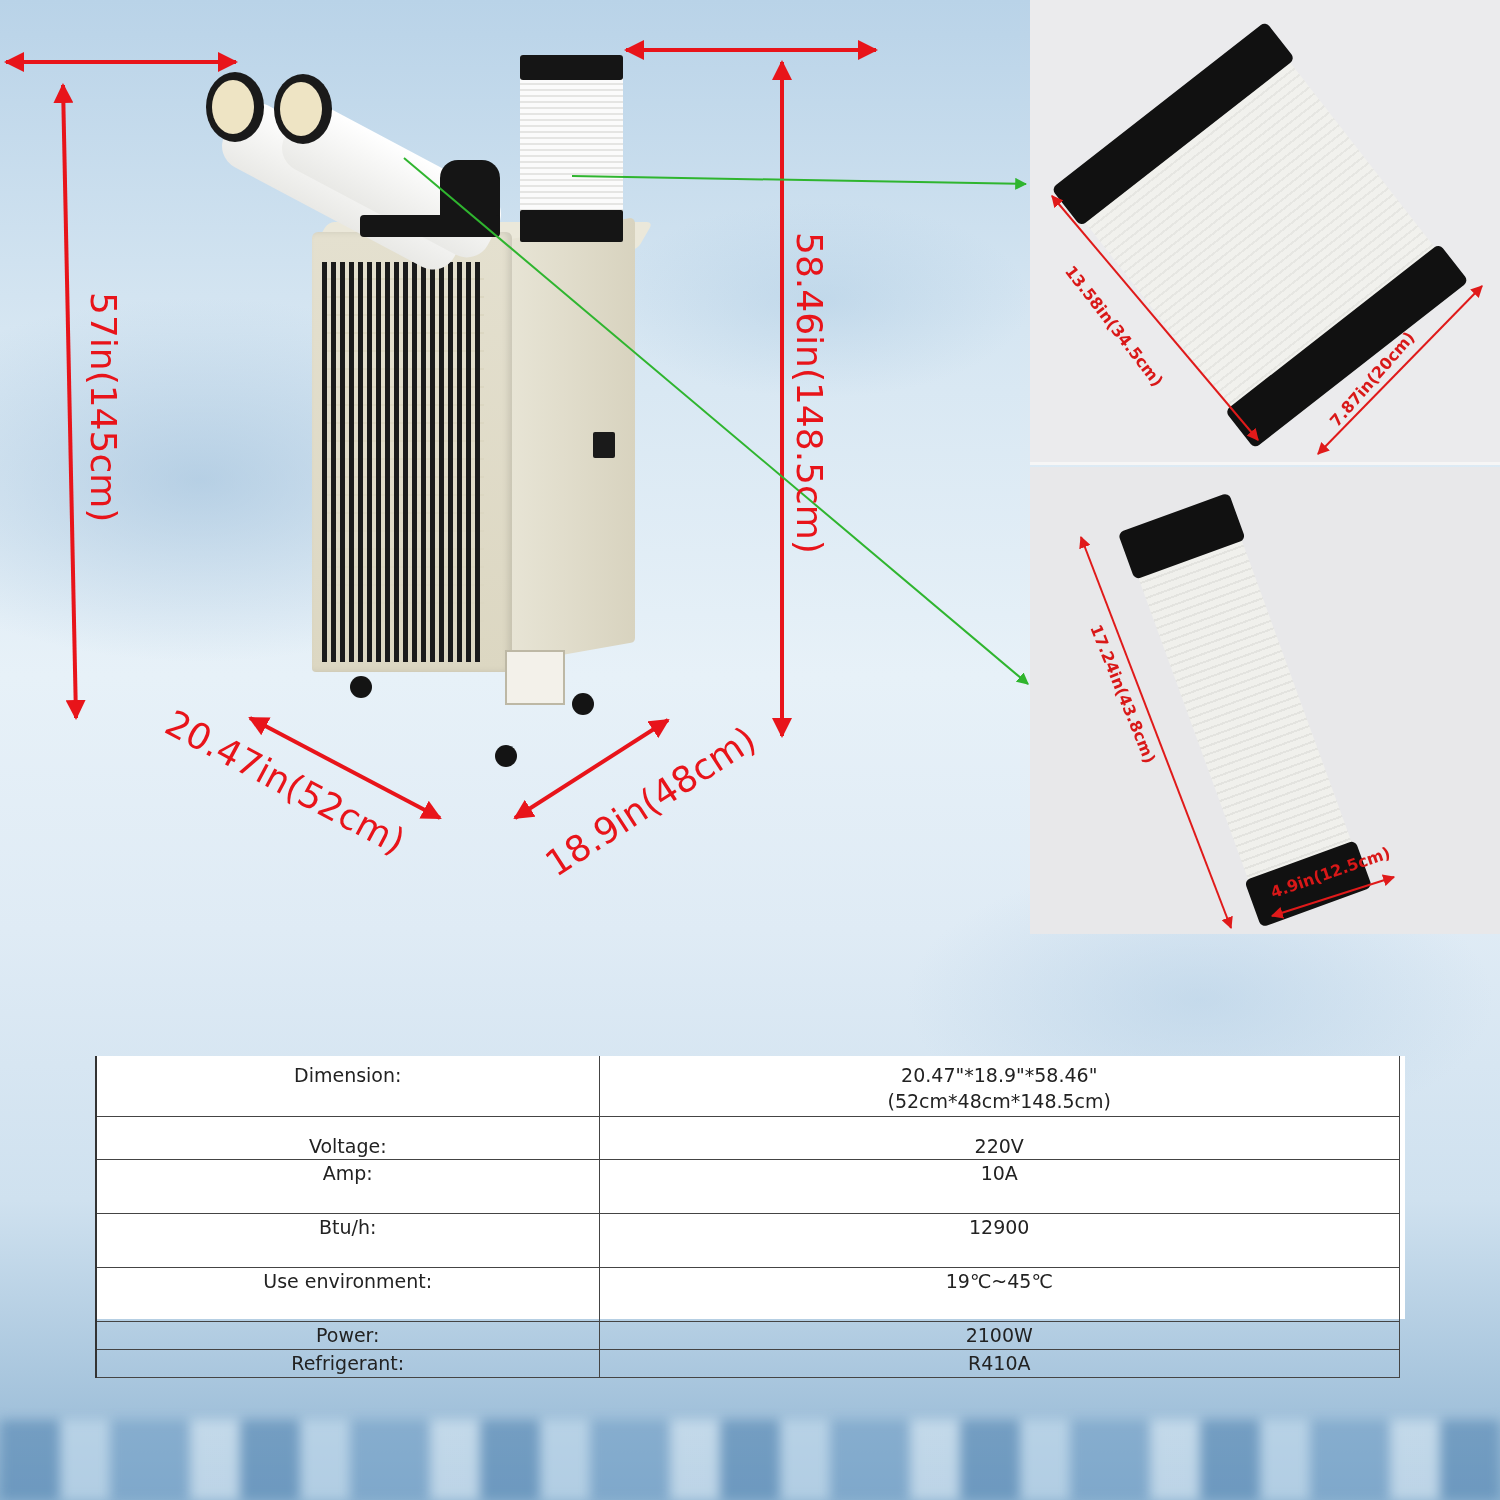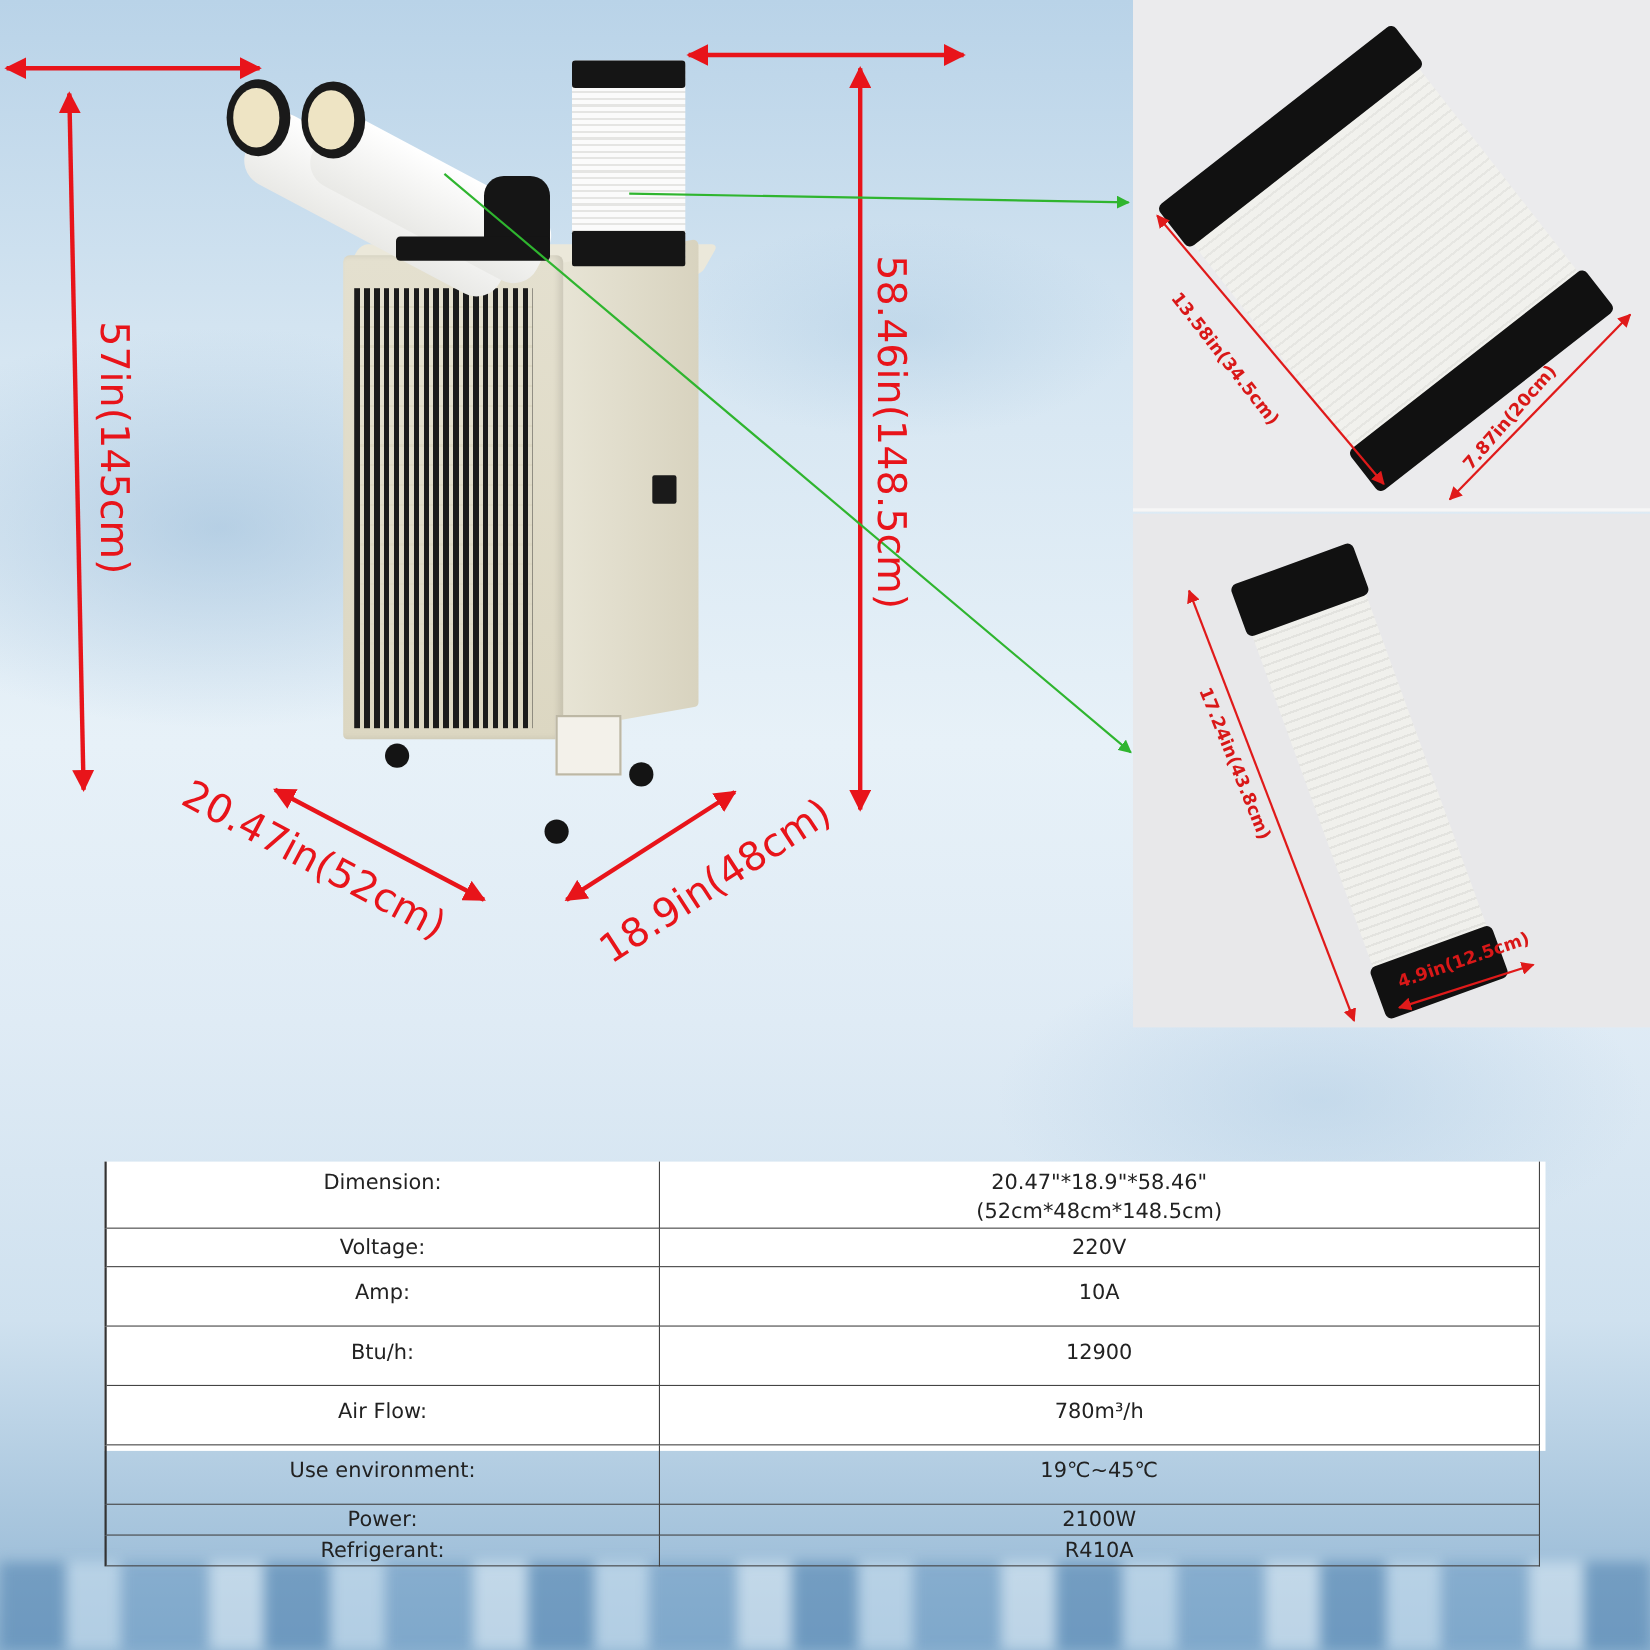--- a/index.html
+++ b/index.html
@@ -112,22 +112,22 @@
       width: 1305px; border-collapse: collapse; table-layout: fixed;
       font-family: "DejaVu Sans", sans-serif; font-size: 19px; color: #222;
     }
     .spec-table td {
       border: 1.5px solid #444; vertical-align: top; text-align: center;
       padding-top: 6px; line-height: 26px;
     }
     .spec-table td.label-cell { width: 503px; border-left: 2px solid #333; }
     .spec-table tr:first-child td { border-top: none; }
     .spec-table tr.h-dim td { height: 60px; }
-    .spec-table tr.h-sm td { height: 35px; padding-top: 4px; }
-    .spec-table tr.h-md td { height: 54px; padding-top: 10px; }
+    .spec-table tr.h-sm td { height: 35px; padding-top: 16px; }
+    .spec-table tr.h-md td { height: 54px; padding-top: 0; }
     .spec-table tr.h-xs td { height: 28px; padding-top: 0; line-height: 26px; }
     .line2 { display: block; }
   </style>
 </head>
 <body>
 
 <div class="bottom-streaks"></div>
 
 <div class="product-photo">
   <div class="unit-top"></div>
@@ -229,24 +229,20 @@
     </tr>
     <tr class="h-md">
       <td class="label-cell">Amp:</td>
       <td>10A</td>
     </tr>
     <tr class="h-md">
       <td class="label-cell">Btu/h:</td>
       <td>12900</td>
     </tr>
     <tr class="h-md">
-      <td class="label-cell">Air Flow:</td>
-      <td>780m³/h</td>
-    </tr>
-    <tr class="h-md">
       <td class="label-cell">Use environment:</td>
       <td>19℃~45℃</td>
     </tr>
     <tr class="h-xs">
       <td class="label-cell">Power:</td>
       <td>2100W</td>
     </tr>
     <tr class="h-xs">
       <td class="label-cell">Refrigerant:</td>
       <td>R410A</td>

